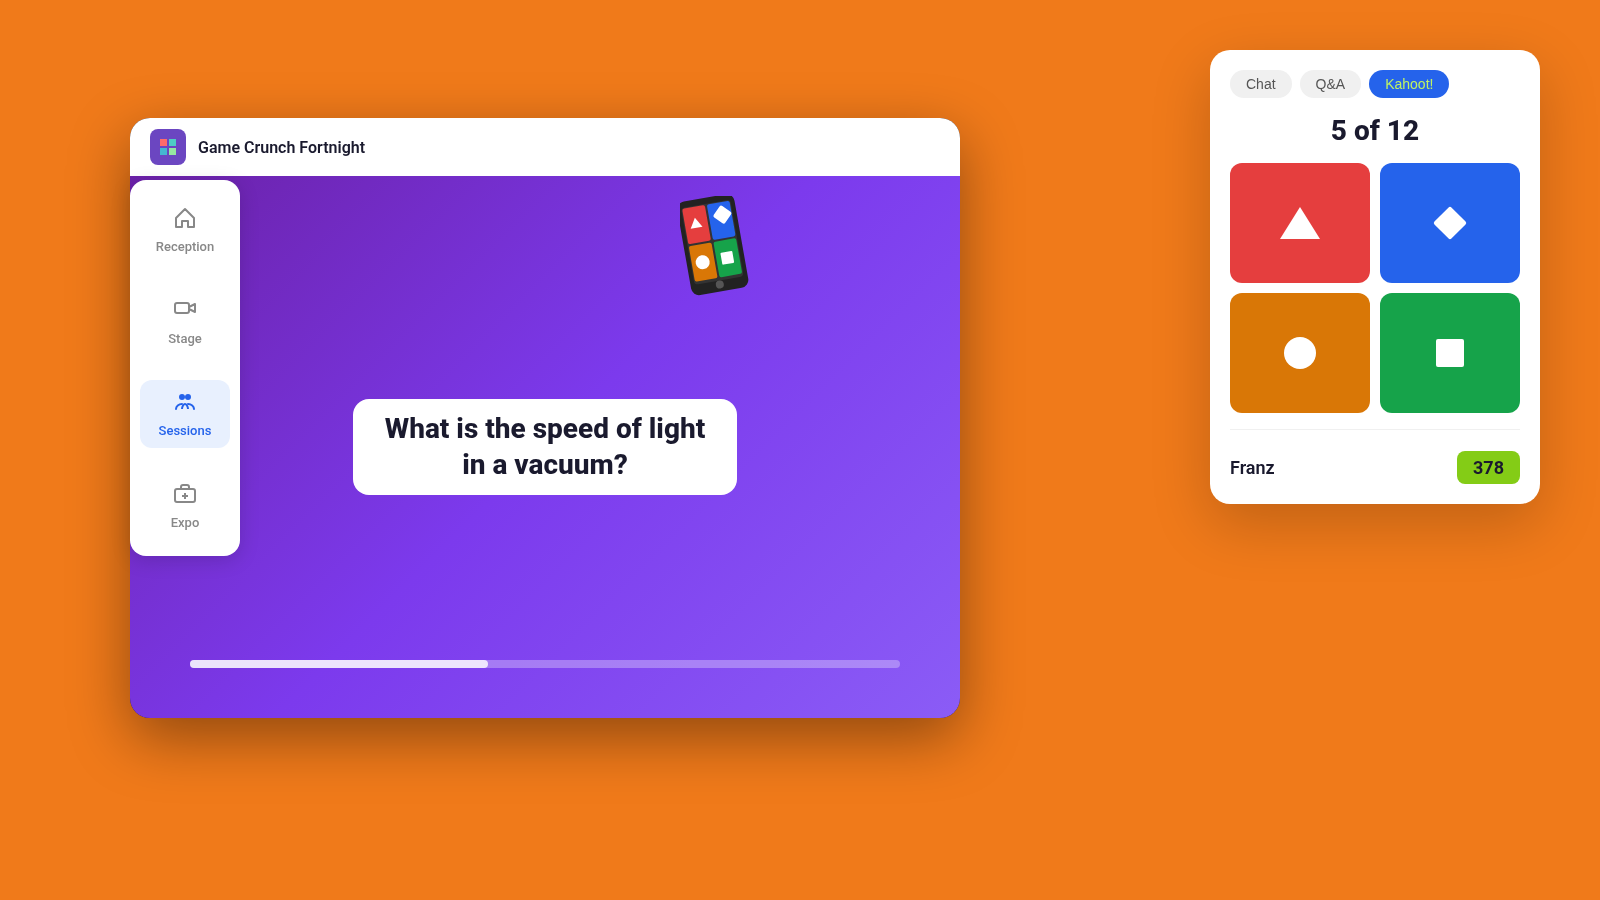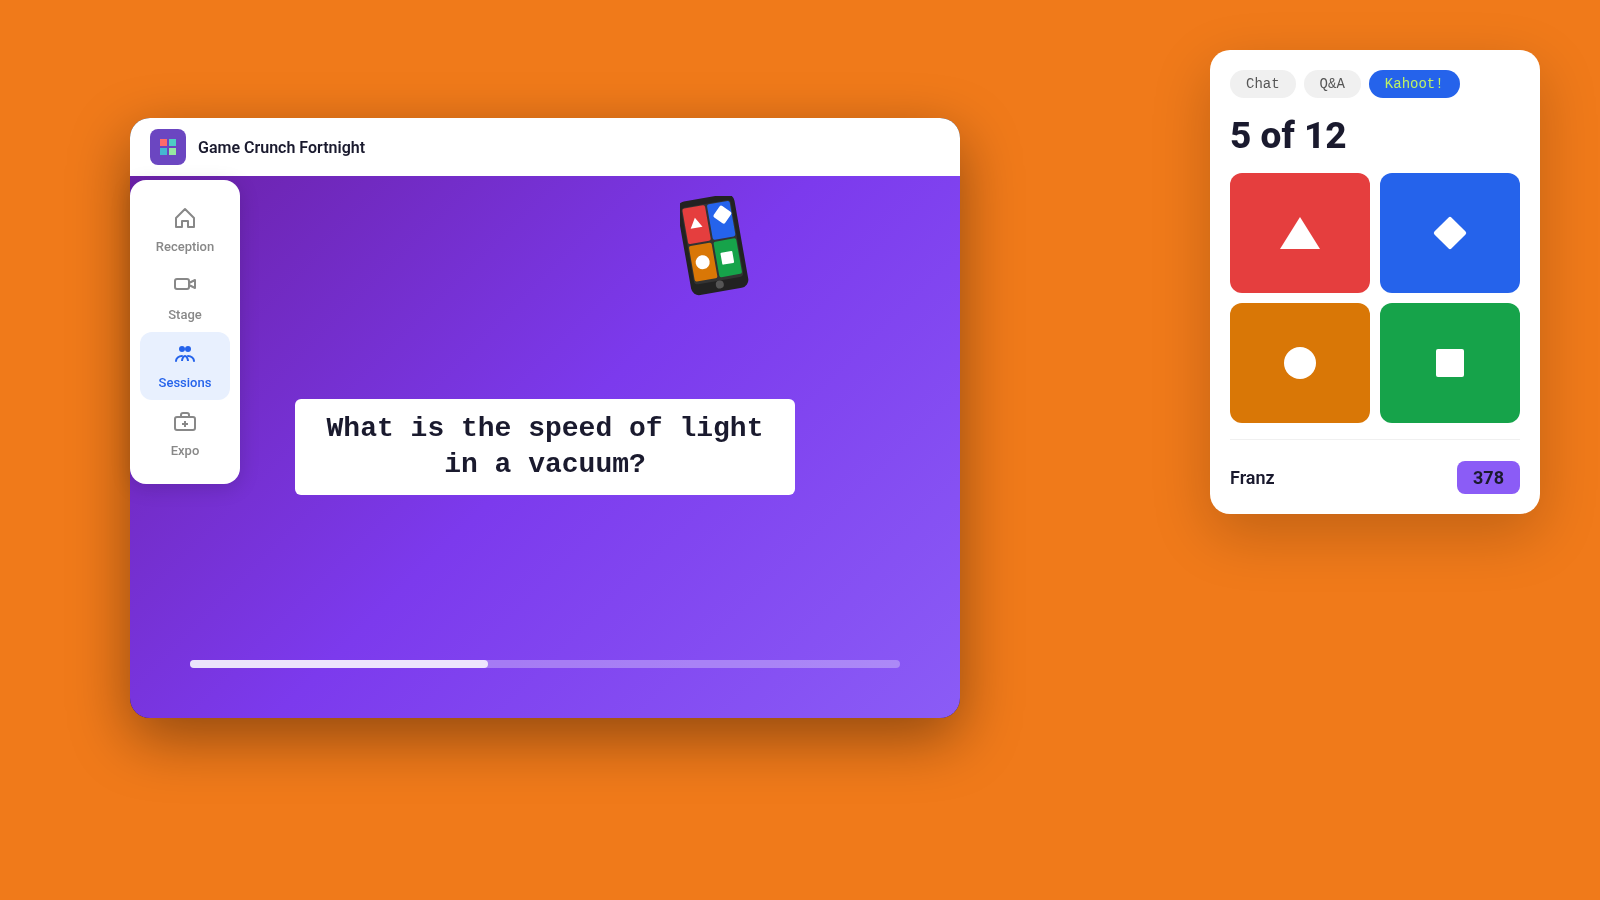--- a/index.html
+++ b/index.html
@@ -71,25 +71,24 @@
     .kahoot-phone {
       position: absolute;
       top: 20px;
       right: 200px;
       width: 80px;
       height: 110px;
     }
 
     .question-box {
       background: white;
-      border-radius: 6px;
+      border-radius: 16px;
       padding: 12px 32px;
       max-width: 520px;
       text-align: center;
-      font-family: Liberation Mono, monospace;
     }
 
     .question-text {
       font-size: 28px;
       font-weight: 800;
       color: #1a1a2e;
       line-height: 1.3;
     }
 
     .progress-bar-container {
@@ -114,21 +113,21 @@
       position: absolute;
       left: 130px;
       top: 180px;
       width: 110px;
       background: white;
       border-radius: 16px;
       padding: 16px 0;
       display: flex;
       flex-direction: column;
       align-items: center;
-      gap: 0;
+      gap: 24px;
       box-shadow: 0 4px 20px rgba(0,0,0,0.15);
       z-index: 10;
     }
 
     .sidebar-item {
       display: flex;
       flex-direction: column;
       align-items: center;
       padding: 10px 16px;
       border-radius: 12px;
@@ -183,36 +182,35 @@
 
     .panel-tab {
       padding: 6px 16px;
       border-radius: 20px;
       font-size: 14px;
       font-weight: 500;
       cursor: pointer;
       border: none;
       background: transparent;
       color: #333;
-      font-family: Liberation Mono, monospace;
     }
 
     .panel-tab.active {
       background: #2563eb;
       color: #bef264;
     }
 
     .panel-tab:not(.active) {
       background: #f0f0f0;
       color: #555;
     }
 
     .question-counter {
-      text-align: left;
-      font-size: 37px;
+      text-align: center;
+      font-size: 28px;
       font-weight: 800;
       color: #1a1a2e;
     }
 
     .answer-grid {
       display: grid;
       grid-template-columns: 1fr 1fr;
       gap: 10px;
     }
 
@@ -243,21 +241,21 @@
       border-top: 1px solid #f0f0f0;
     }
 
     .player-name {
       font-size: 18px;
       font-weight: 600;
       color: #1a1a2e;
     }
 
     .player-score {
-      background: #8b5cf6;
+      background: #84cc16;
       padding: 6px 16px;
       border-radius: 8px;
       font-size: 18px;
       font-weight: 700;
       color: #1a1a2e;
     }
   </style>
 </head>
 <body>
 

